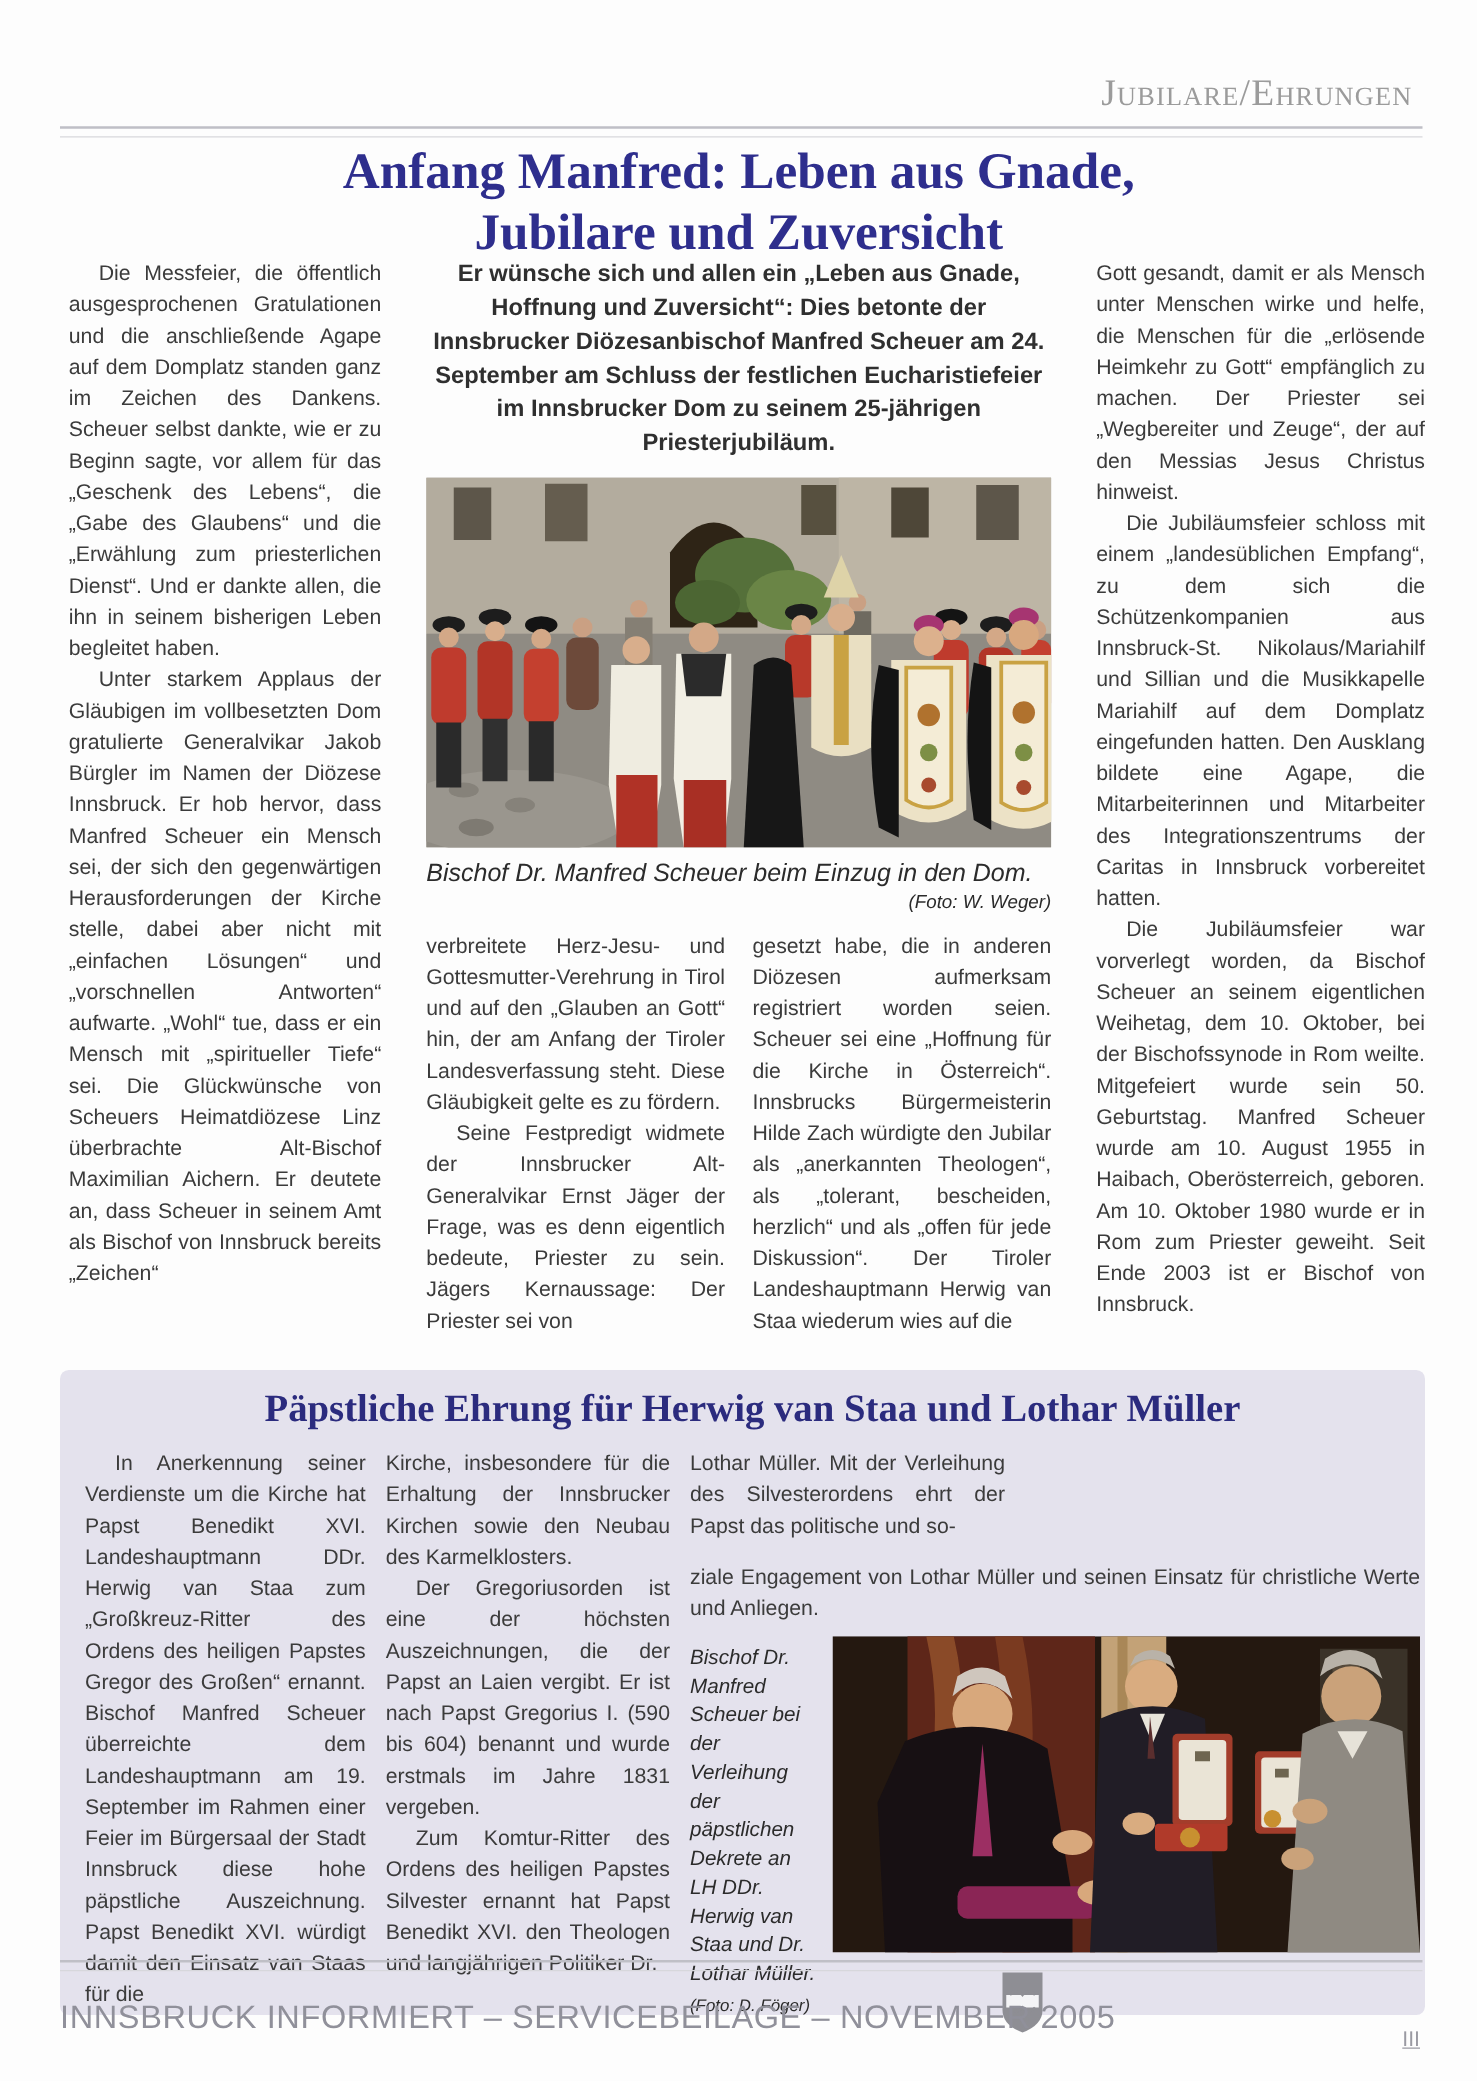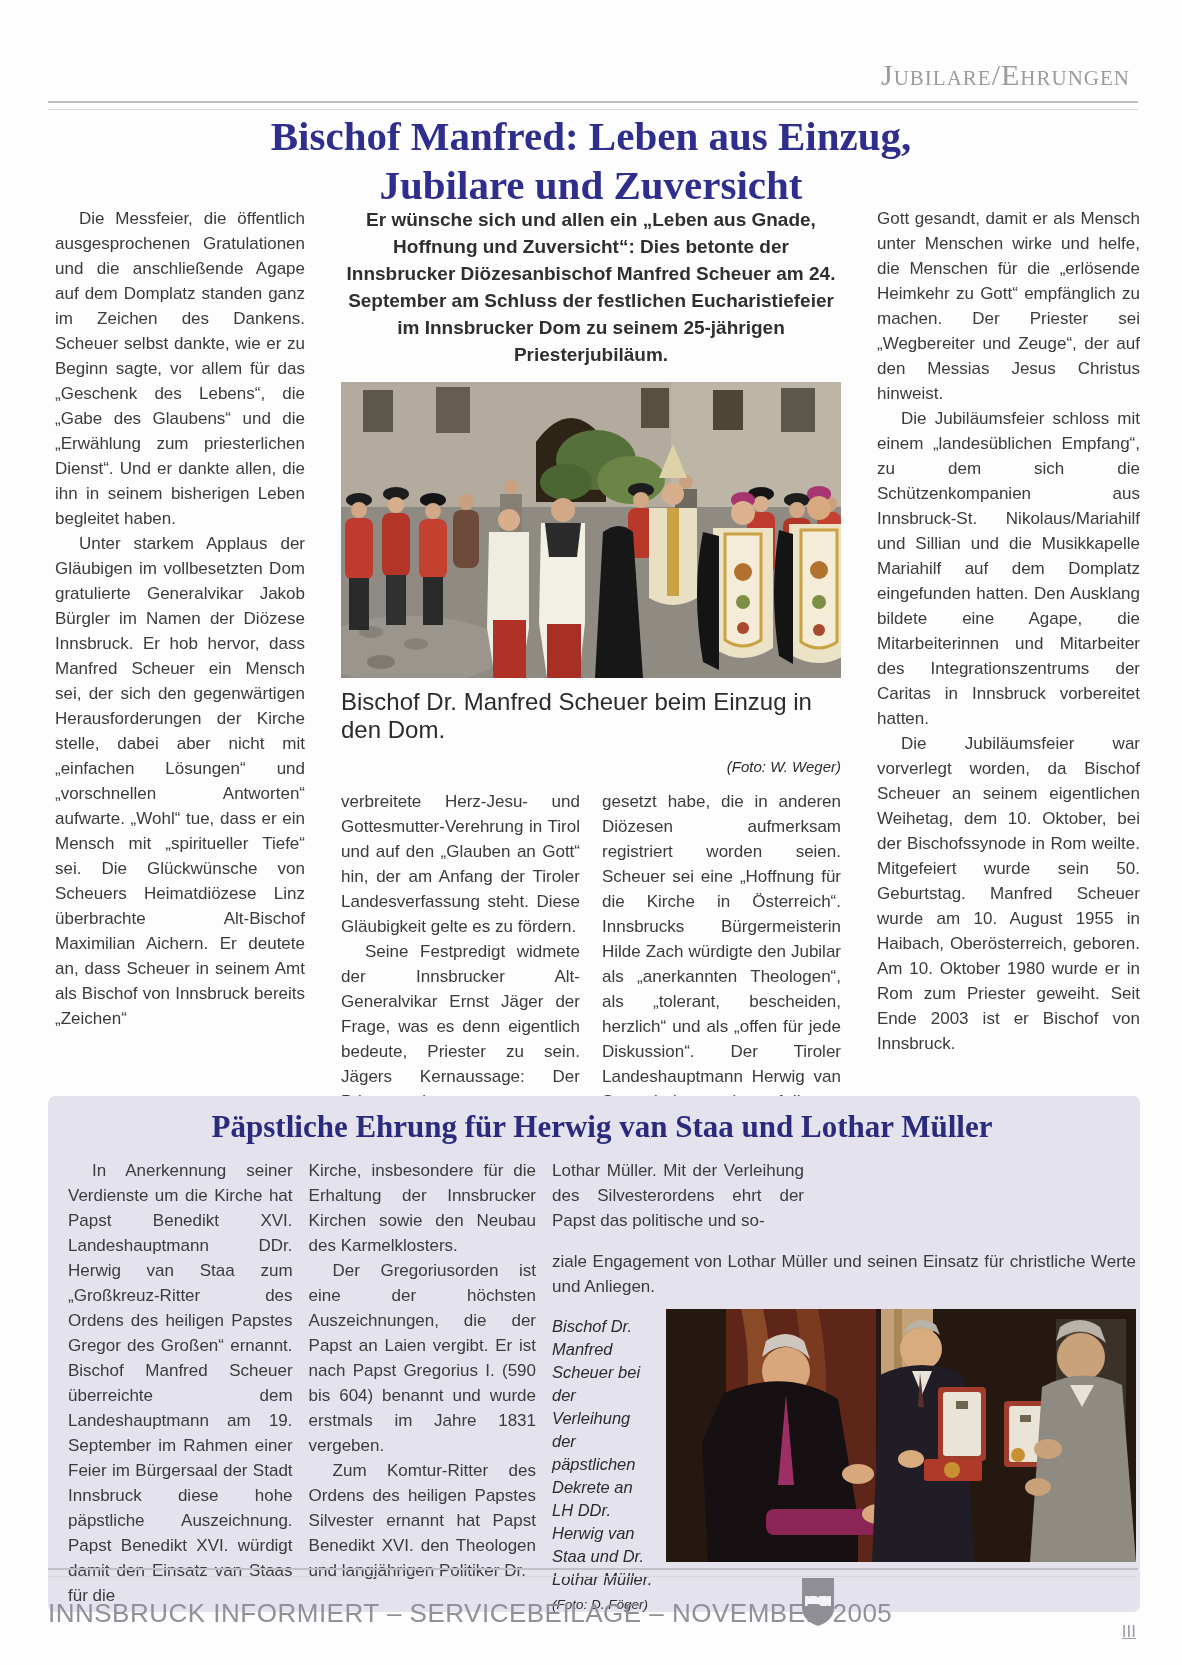--- a/index.html
+++ b/index.html
@@ -20,22 +20,22 @@
   .content{position:absolute;top:206px;left:55px;width:1085px;display:flex;gap:36px;}
   .col-left{width:250px;}
   .col-center{width:500px;}
   .col-right{flex:1;}
   .body-txt{font-size:17px;line-height:25px;text-align:justify;hyphens:auto;-webkit-hyphens:auto;}
   .body-txt p{margin:0;}
   .body-txt p.ind{text-indent:24px;}
   .intro{font-size:19px;line-height:27px;font-weight:bold;color:#2f2f2f;text-align:center;}
   .photo1-wrap{margin-top:14px;}
   .photo-frame{display:block;}
-  .caption1{margin-top:10px;font-size:24px;color:#2b2b2b;}
-  .credit{font-style:italic;font-size:15px;color:#2b2b2b;text-align:right;margin-top:14px;}
+  .caption1{margin-top:10px;font-style:italic;font-size:20px;color:#2b2b2b;}
+  .credit{font-style:italic;font-size:15px;color:#2b2b2b;text-align:right;margin-top:2px;}
   .mid-cols{display:flex;gap:22px;margin-top:14px;}
   .mid-col{width:239px;}
   
   .box2{position:absolute;top:1096px;left:48px;width:1092px;height:516px;
         background:#e4e2ed;border-radius:7px;box-sizing:border-box;padding:12px 4px 14px 20px;}
   .a2-title{font-family:"Liberation Serif",serif;font-weight:bold;color:#2b2b7e;
             font-size:31px;line-height:38px;text-align:center;margin-bottom:12px;}
   .a2-cols{display:flex;gap:16px;}
   .a2-c1{width:235px;}
   .a2-c2{width:238px;}
@@ -56,21 +56,21 @@
 </style>
 </head>
 <body>
 
 <div class="page">
 
   <div class="kicker">Jubilare/Ehrungen</div>
   <div class="rule-double rule-top"></div>
 
   <div class="a1-title">
-    <div>Bischof Manfred: Leben aus Einzug,</div>
+    <div>Anfang Manfred: Leben aus Gnade,</div>
     <div>Jubilare und Zuversicht</div>
   </div>
 
   <div class="content">
 
     <div class="col-left body-txt">
       <p class="ind">Die Messfeier, die öffentlich ausgesprochenen Gratulationen und die anschließende Agape auf dem Domplatz standen ganz im Zeichen des Dankens. Scheuer selbst dankte, wie er zu Beginn sagte, vor allem für das „Geschenk des Lebens“, die „Gabe des Glaubens“ und die „Erwählung zum priesterlichen Dienst“. Und er dankte allen, die ihn in seinem bisherigen Leben begleitet haben.</p>
       <p class="ind">Unter starkem Applaus der Gläubigen im vollbesetzten Dom gratulierte Generalvikar Jakob Bürgler im Namen der Diözese Innsbruck. Er hob hervor, dass Manfred Scheuer ein Mensch sei, der sich den gegenwärtigen Herausforderungen der Kirche stelle, dabei aber nicht mit „einfachen Lösungen“ und „vorschnellen Antworten“ aufwarte. „Wohl“ tue, dass er ein Mensch mit „spiritueller Tiefe“ sei. Die Glückwünsche von Scheuers Heimatdiözese Linz überbrachte Alt-Bischof Maximilian Aichern. Er deutete an, dass Scheuer in seinem Amt als Bischof von Innsbruck bereits „Zeichen“</p>
     </div>
 

